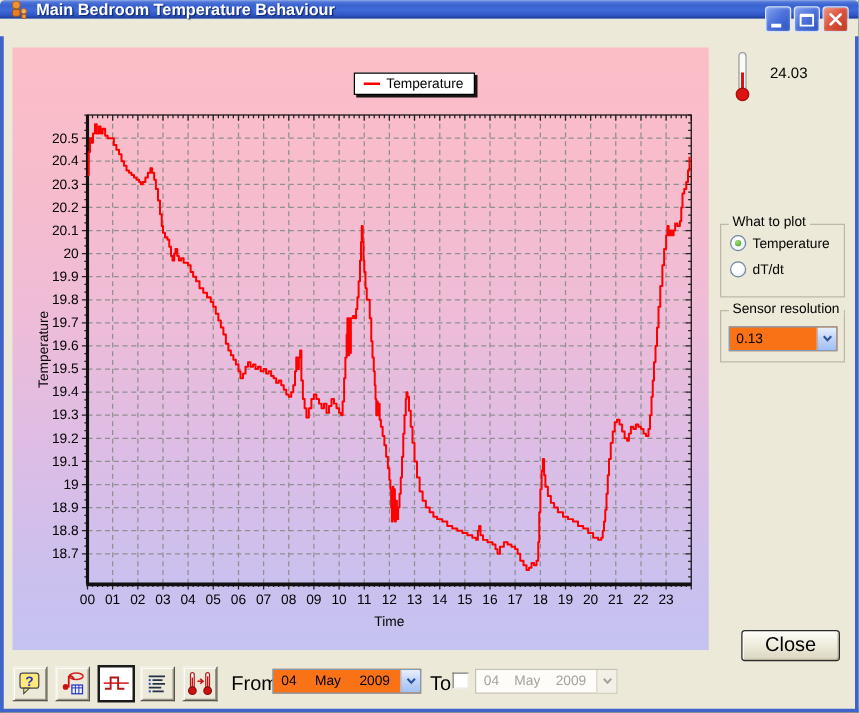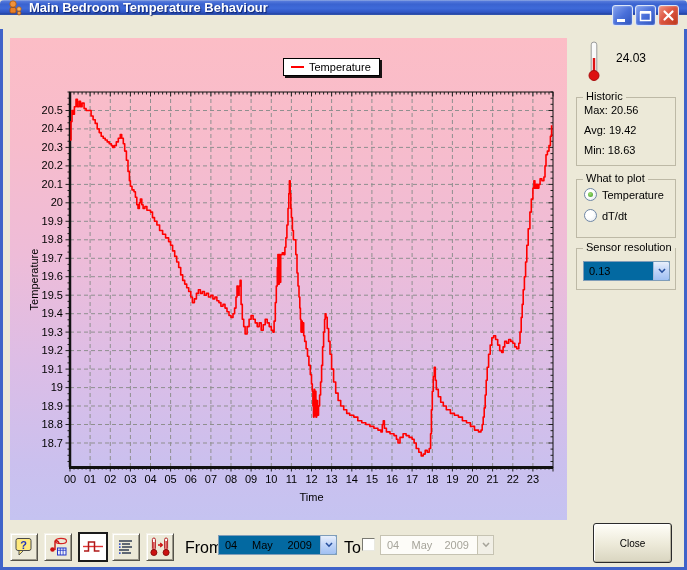--- a/index.html
+++ b/index.html
@@ -39,39 +39,39 @@
   .groupbox .gb-title{position:absolute;top:-8px;left:6px;background:#ECE9D8;padding:0 3px;font-size:11px;}
   .gb-historic{top:97px;height:69px;}
   .stat-row{margin:5px 0 0 7px;font-size:11px;line-height:15px;}
   .gb-plot{top:179px;height:59px;}
   .radio-row{display:flex;align-items:center;gap:5px;margin:8px 0 0 7px;font-size:11px;}
   .radio{width:13px;height:13px;border-radius:50%;position:relative;flex:0 0 auto;
     border:1px solid #6f87a6;background:radial-gradient(circle at 35% 35%,#fff 40%,#dfe5ec 100%);}
   .radio.selected::after{content:"";position:absolute;inset:3px;border-radius:50%;
     background:radial-gradient(circle at 40% 35%,#a2dd76,#3f9e24);}
   .gb-sensor{top:248px;height:42px;}
-  .combo{display:flex;align-items:stretch;background:#0369a1;border:1px solid #7F9DB9;height:20px;font-size:11px;}
+  .combo{display:flex;align-items:stretch;background:#f97316;border:1px solid #7F9DB9;height:20px;font-size:11px;}
   .combo .combo-value{flex:1;display:flex;align-items:center;padding-left:5px;}
   .combo-arrow{width:16px;display:flex;align-items:center;justify-content:center;
     border-left:1px solid #a8bbd8;background:linear-gradient(180deg,#e9f0fc 0%,#c3d6f8 45%,#a0c0f2 100%);border-radius:0 1px 1px 0;}
   .sensor-combo{position:absolute;left:6px;top:12px;width:87px;}
 
   
   .tool-btn{position:absolute;top:533px;width:28px;height:28px;background:#ECE9D8;
     border:1px solid;border-color:#f4f2e8 #55534a #55534a #f4f2e8;
     box-shadow:inset 1px 1px 0 #fff,inset -1px -1px 0 #9a978a;display:flex;align-items:center;justify-content:center;padding:0;}
   .tool-btn.active{border:2px solid #1b1b1b;background:#fff;box-shadow:none;width:30px;height:30px;top:532px;}
   .toolbar-label{position:absolute;top:539px;font-size:16px;}
   .date-combo{position:absolute;top:535px;width:119px;}
   .date-combo .combo-value{justify-content:space-between;padding:0 8px 0 6px;}
   .combo.disabled{border-color:#c6c3b2;color:#a6a49a;background:#fdfcf8;}
   .combo.disabled .combo-arrow{background:#f1efe6;border-left-color:#c6c3b2;}
   .checkbox{position:absolute;left:362px;top:538px;width:13px;height:13px;background:#fff;
     border:1px solid;border-color:#7a7a72 #e9e9e2 #e9e9e2 #7a7a72;}
-  .close-btn{position:absolute;left:593px;top:523px;width:79px;height:40px;font-size:10px;
+  .close-btn{position:absolute;left:593px;top:504px;width:79px;height:25px;font-size:16px;
     border:1px solid #2b2b2b;border-radius:3px;background:linear-gradient(180deg,#fffef8 0%,#ece9d8 55%,#d9d5c0 100%);
     box-shadow:inset 1px 1px 0 #fff,inset -1px -1px 0 #b8b4a0;display:flex;align-items:center;justify-content:center;
     font-family:"Liberation Sans",sans-serif;}
 </style>
 </head>
 <body>
 
 <div class="window">
 
   <div class="titlebar">
@@ -578,35 +578,20 @@
     </div>
   </div>
 
   <svg class="thermo" width="16" height="42" viewBox="0 0 16 42">
     <rect x="5.2" y="2" width="5.6" height="32" rx="2.8" fill="#fafafa" stroke="#9a9a9a"></rect>
     <rect x="6.8" y="18" width="2.4" height="16" fill="#dd1212"></rect>
     <circle cx="8" cy="35.5" r="5" fill="#dd1212" stroke="#a80c0c"></circle>
   </svg>
   <span class="current-reading">24.03</span>
 
-  <div class="groupbox gb-historic">
-    <span class="gb-title">Historic</span>
-    <div class="stat-row">
-      <span>Max:</span>
-      <span>20.56</span>
-    </div>
-    <div class="stat-row">
-      <span>Avg:</span>
-      <span>19.42</span>
-    </div>
-    <div class="stat-row">
-      <span>Min:</span>
-      <span>18.63</span>
-    </div>
-  </div>
 
   <div class="groupbox gb-plot">
     <span class="gb-title">What to plot</span>
     <div class="radio-row">
       <span class="radio selected"></span>
       <span>Temperature</span>
     </div>
     <div class="radio-row">
       <span class="radio"></span>
       <span>dT/dt</span>

